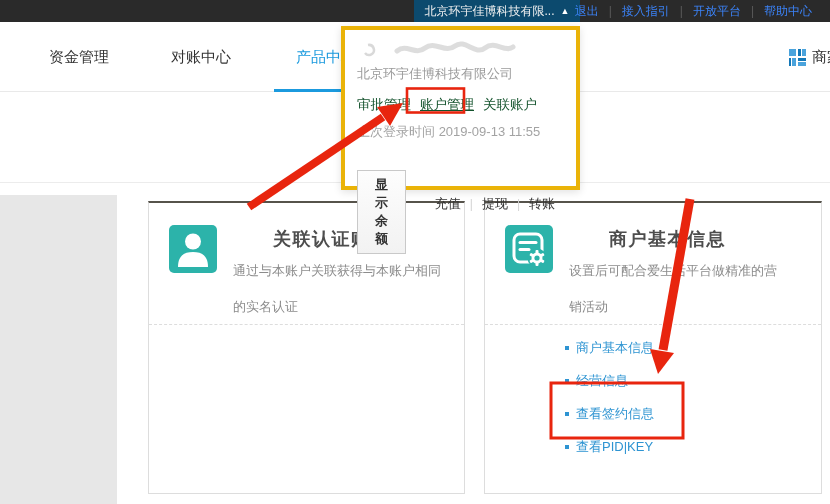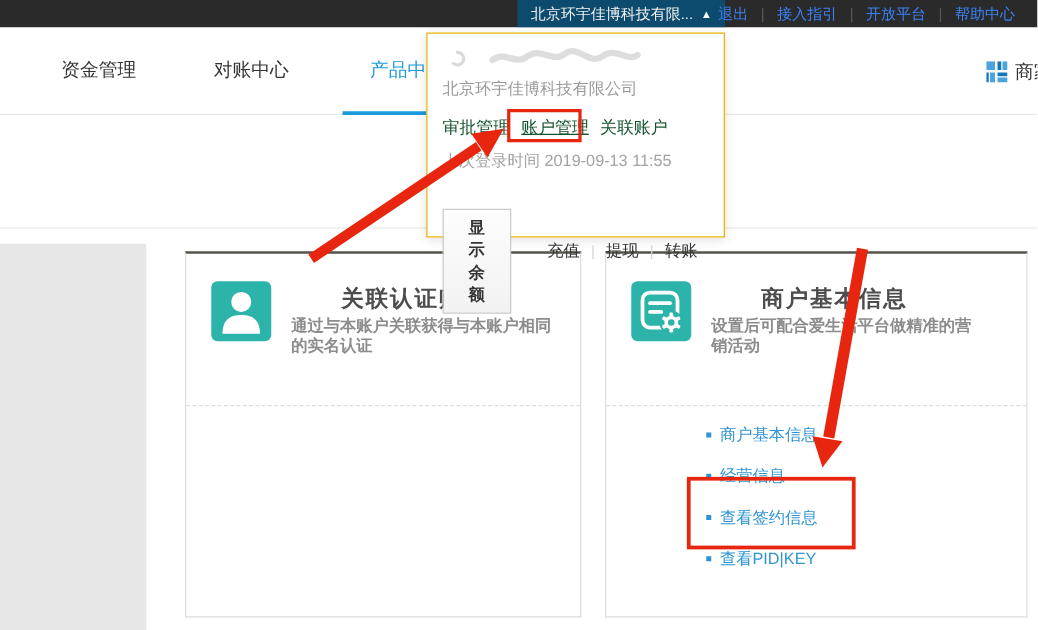--- a/index.html
+++ b/index.html
@@ -63,38 +63,38 @@
     background:#2cb3aa; border-radius:5px;
   }
   .card-title {
     position:absolute; left:84px; top:24px; font-size:18px; font-weight:bold;
     color:#4d4d4d; letter-spacing:1.5px;
     font-family:"Liberation Serif","DejaVu Serif",serif;
     margin-left:40px;
   }
   .card-desc {
     position:absolute; left:84px; top:50px; width:212px; font-size:13px;
-    color:#8c8c8c; line-height:16px;font-weight:bold;
+    color:#8c8c8c; line-height:36px;
   }
   .card-divider {
     position:absolute; left:0; top:121px; width:100%; height:0;
     border-top:1px dashed #ddd;
   }
   .card-links { position:absolute; left:80px; top:137px; }
   .card-link {
     display:flex; align-items:center; gap:7px; font-size:13px; color:#2e94d2;
     margin-bottom:15px; cursor:pointer; white-space:nowrap;
   }
   .bullet { width:4px; height:4px; background:#2e94d2; display:inline-block; }
   .card-2 .card-links { top:136px; }
 
   
   .dropdown {
     position:absolute; left:341px; top:26px; width:239px; height:164px;
-    background:#fff; border:1px solid #eab308;
+    background:#fff; border:4px solid #eab308;
     box-shadow:0 2px 8px rgba(0,0,0,.12); padding:10px 12px; z-index:20;
   }
   .masked-row { height:20px; position:relative; }
   .dd-company { font-size:13px; color:#9a9a9a; margin-top:5px; white-space:nowrap; }
   .dd-links { display:flex; gap:9px; margin-top:13px; }
   .dd-link { font-size:13.5px; color:#14532d; cursor:pointer; white-space:nowrap; }
   .dd-link.underlined { text-decoration:underline; }
   .dd-lastlogin { font-size:13px; color:#a3a3a3; margin-top:9px; white-space:nowrap; }
   .dd-bottom { display:flex; align-items:center; margin-top:13px; }
   .show-balance-btn {

